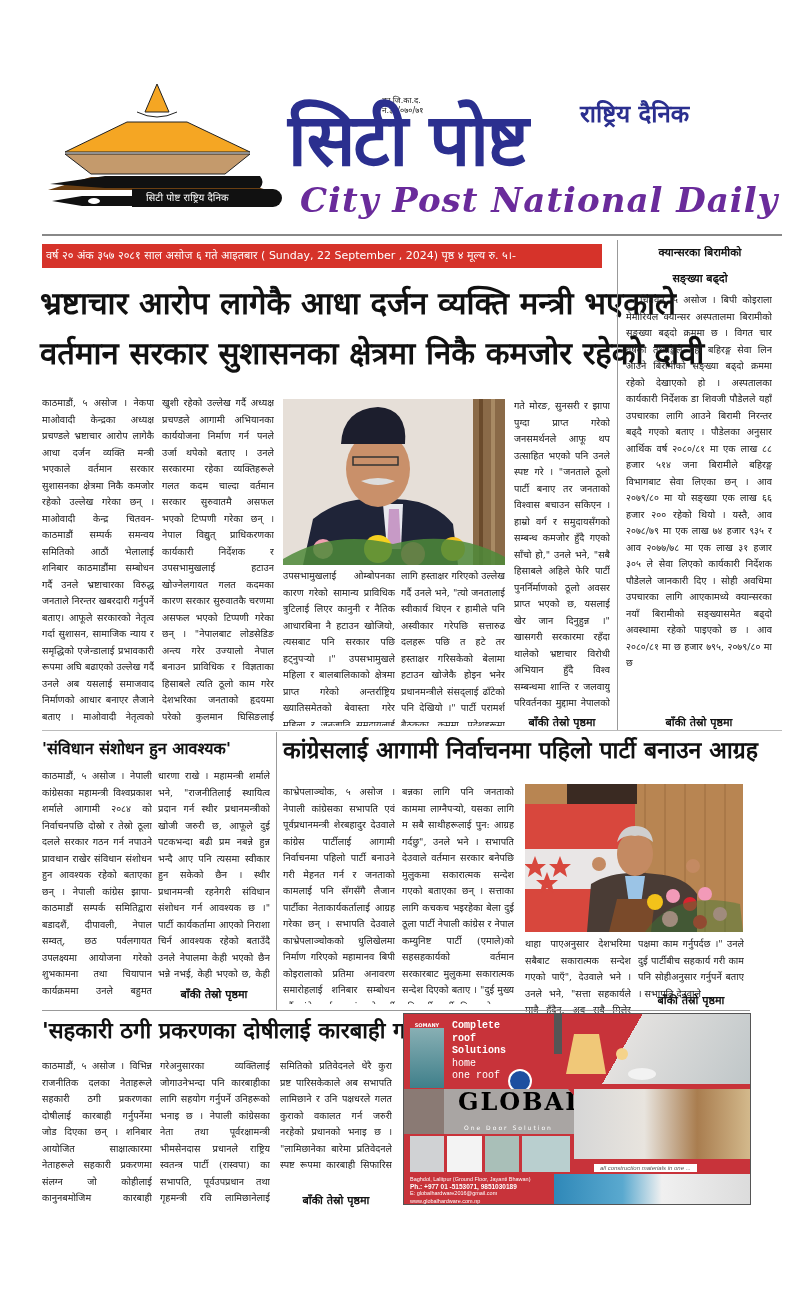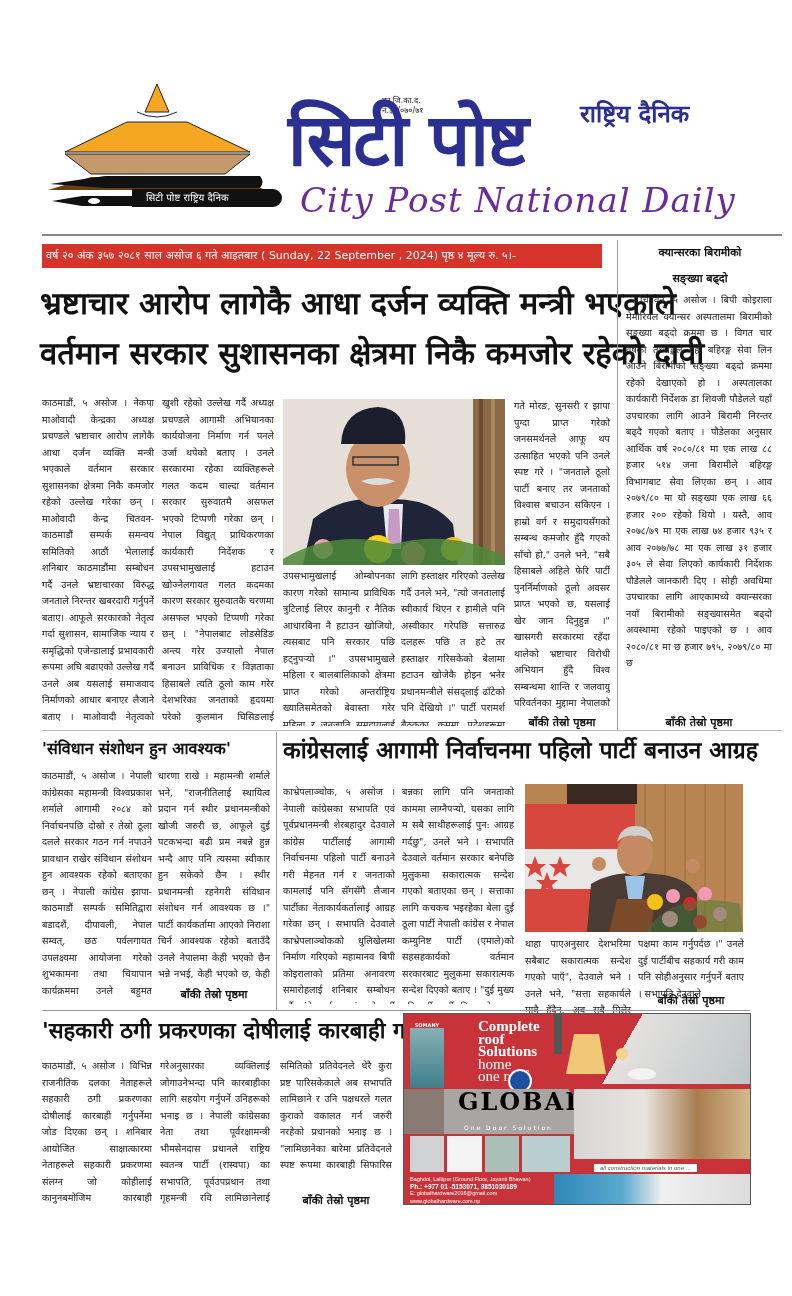--- a/index.html
+++ b/index.html
@@ -1,21 +1,21 @@
 <!DOCTYPE html>
 <html><head>
 <meta charset="utf-8">
 <style>
   html,body{margin:0;padding:0;background:#fff;}
   body{width:792px;height:1296px;position:relative;overflow:hidden;font-family:"DejaVu Serif",serif;color:#1a1a1a;}
   .abs{position:absolute;}
   .logo-wrap{left:45px;top:82px;width:230px;width:225px;height:112px;}
   .masthead-title{left:288px;top:100px;width:470px;height:80px;font-family:"DejaVu Sans",sans-serif;font-weight:bold;font-size:72px;line-height:80px;color:#2b2f8f;letter-spacing:-2px;}
   .masthead-sub{left:580px;top:96px;font-family:"DejaVu Sans",sans-serif;font-weight:bold;font-size:24px;color:#2b2f8f;}
-  .masthead-en{left:300px;top:180px;font-family:"DejaVu Serif",serif;font-style:italic;font-weight:normal;font-size:34px;color:#6a2b9b;letter-spacing:1px;}
+  .masthead-en{left:300px;top:180px;font-family:"DejaVu Serif",serif;font-style:italic;font-weight:bold;font-size:34px;color:#6a2b9b;letter-spacing:1px;}
   .reg{left:382px;top:96px;font-size:8px;line-height:10px;color:#222;font-family:"DejaVu Sans",sans-serif;}
   .topline{left:42px;top:234px;width:740px;height:2px;background:#888;}
   .dateline{left:42px;top:244px;width:560px;height:24px;background:#d6332a;color:#fff;font-family:"DejaVu Sans",sans-serif;font-size:11px;line-height:24px;padding-left:4px;box-sizing:border-box;white-space:nowrap;}
   .headline{font-family:"DejaVu Sans",sans-serif;font-weight:bold;color:#111;text-align:center;white-space:nowrap;}
   .h1a{left:40px;top:280px;width:570px;font-size:31px;line-height:46px;}
   .h1b{left:40px;top:330px;width:570px;font-size:31px;line-height:46px;}
   .col{font-size:9.5px;line-height:16.5px;text-align:justify;color:#222;overflow:hidden;}
   .more{font-family:"DejaVu Sans",sans-serif;font-weight:bold;font-size:11px;text-align:center;color:#111;}
   .vrule{background:#999;width:1px;}
   .hrule{background:#888;height:2px;}
@@ -158,21 +158,21 @@
 <div class="abs headline" style="left:42px;top:1014px;width:350px;font-size:22px;line-height:34px;">'सहकारी ठगी प्रकरणका दोषीलाई कारबाही गरौं'</div>
 <div class="abs col" style="left:42px;top:1058px;width:110px;height:150px;">काठमाडौं, ५ असोज । विभिन्न राजनीतिक दलका नेताहरूले सहकारी ठगी प्रकरणका दोषीलाई कारबाही गर्नुपर्नेमा जोड दिएका छन् । शनिबार आयोजित साक्षात्कारमा नेताहरूले सहकारी प्रकरणमा संलग्न जो कोहीलाई कानुनबमोजिम कारबाही गर्नुपर्नेमा जोड दिएका हुन् । संसदीय विशेष छानबिन समितिले कारबाहीका लागि सिफारिस</div>
 <div class="abs col" style="left:160px;top:1058px;width:110px;height:150px;">गरेअनुसारका व्यक्तिलाई जोगाउनेभन्दा पनि कारबाहीका लागि सहयोग गर्नुपर्ने उनिहरूको भनाइ छ । नेपाली कांग्रेसका नेता तथा पूर्वरक्षामन्त्री भीमसेनदास प्रधानले राष्ट्रिय स्वतन्त्र पार्टी (रास्वपा) का सभापति, पूर्वउपप्रधान तथा गृहमन्त्री रवि लामिछानेलाई कारबाही सिफारिस गरिएकाले सोहीअनुसार कार्यान्वयन हुनुपर्ने बताए । संसदीय</div>
 <div class="abs col" style="left:280px;top:1058px;width:112px;height:116px;">समितिको प्रतिवेदनले धेरै कुरा प्रष्ट पारिसकेकाले अब सभापति लामिछाने र उनि पक्षधरले गलत कुराको वकालत गर्न जरुरी नरहेको प्रधानको भनाइ छ । "लामिछानेका बारेमा प्रतिवेदनले स्पष्ट रूपमा कारबाही सिफारिस गरेको छ । अब पनि गलत कार्यको प्रतिरक्षा गर्नु राम्रो होइन । हाम्रो</div>
 <div class="abs more" style="left:280px;top:1192px;width:112px;">बाँकी तेस्रो पृष्ठमा</div>
 
 <div class="abs ad">
   <div class="abs" style="left:6px;top:8px;width:34px;height:66px;background:linear-gradient(180deg,#8fb4b8,#3f7f8a);">
     <div style="background:#c8333a;color:#fff;font-family:'DejaVu Sans',sans-serif;font-size:5px;font-weight:bold;text-align:center;">SOMANY</div>
   </div>
-  <div class="abs" style="left:48px;top:6px;color:#fff;font-family:Liberation Serif, serif;font-weight:bold;font-size:15px;line-height:12.5px;margin-left:26px;">
+  <div class="abs" style="left:48px;top:6px;color:#fff;font-family:Liberation Mono, monospace;font-weight:bold;font-size:10px;line-height:12.5px;">
     <div>Complete</div>
     <div>roof</div>
     <div>Solutions</div>
     <div style="font-weight:normal">home</div>
     <div style="font-weight:normal">one roof</div>
   </div>
   <div class="abs" style="left:104px;top:55px;width:20px;height:20px;border-radius:50%;background:#1d4fa0;border:2px solid #fff;"></div>
   <div class="abs" style="left:140px;top:0;width:206px;height:70px;background:linear-gradient(120deg,#c8333a 0%,#c8333a 40%,#e3e1df 40%,#bfc6c8 100%);">
     <svg width="120" height="70">
         <path d="M30 20 L55 20 L62 60 L22 60 Z" fill="#f0c878"></path>

